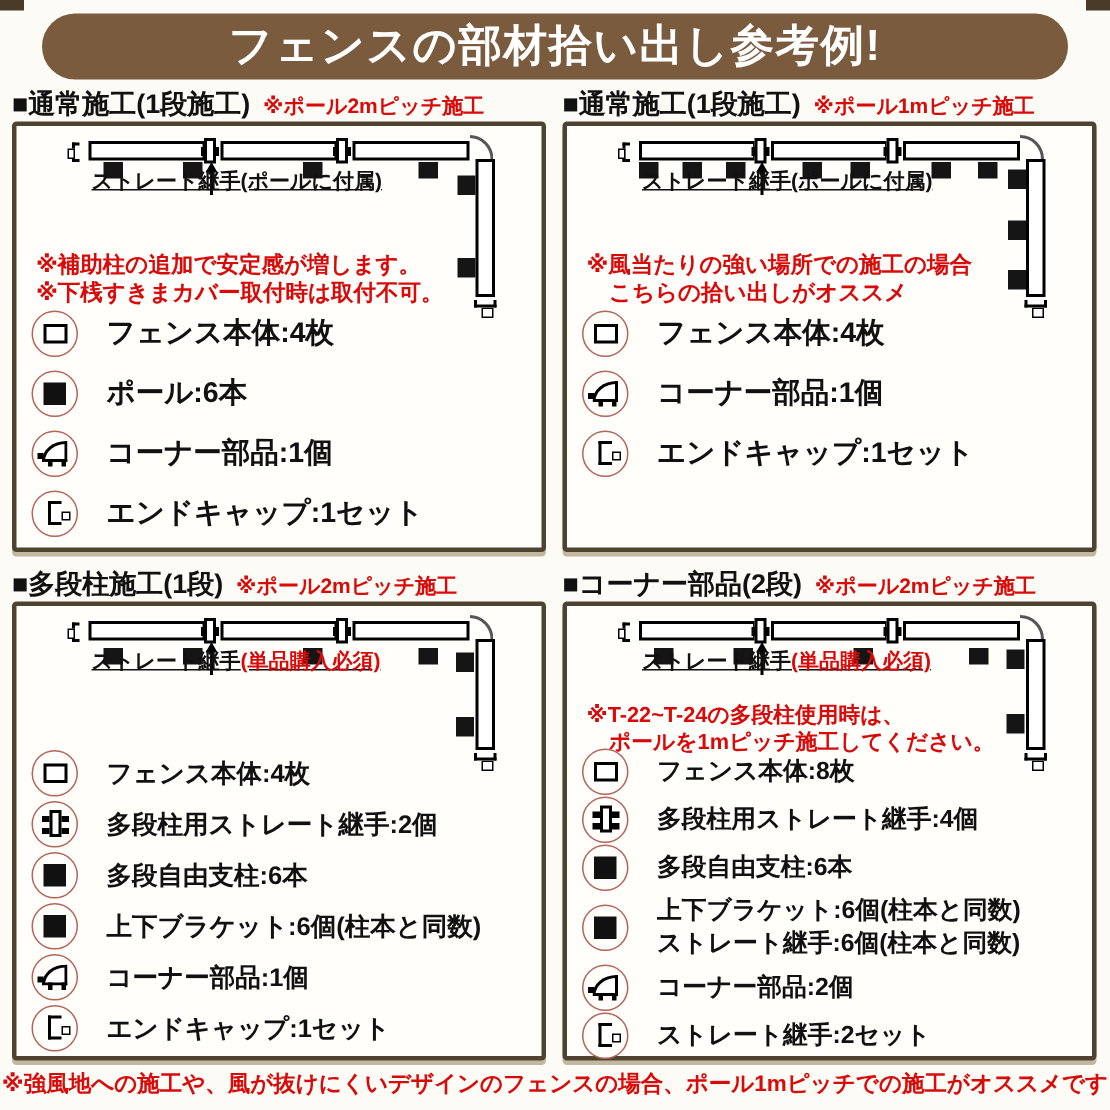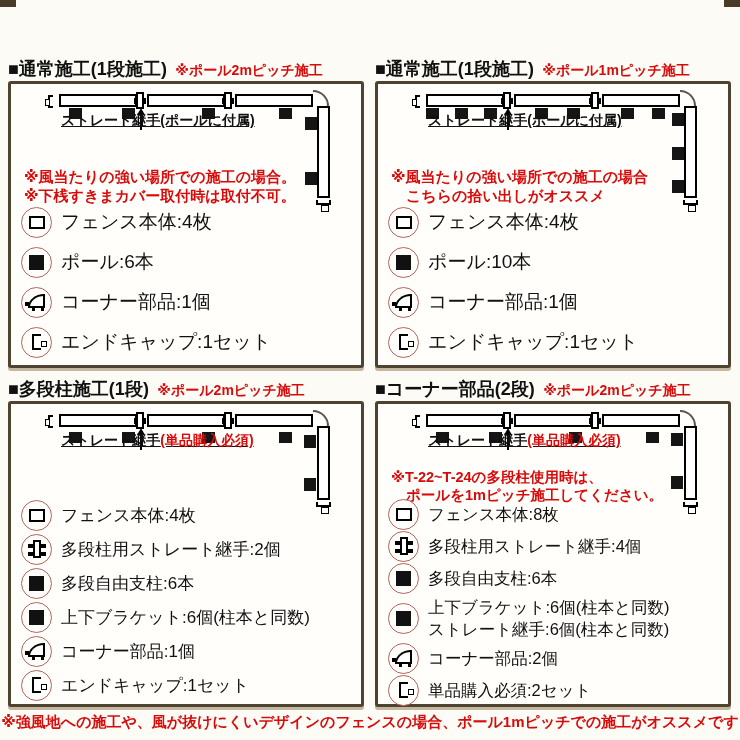--- a/index.html
+++ b/index.html
@@ -49,21 +49,21 @@
   .items{position:absolute;left:10px;right:4px;margin:0;padding:0;list-style:none;}
   .q0 .items,.q1 .items{top:118px}
   .q2 .items,.q3 .items{top:94px}
   .items li{display:flex;align-items:center;}
   .q0 .items li,.q1 .items li{height:40px}
   .q2 .items li{height:34px}
   .q3 .items li{height:32px}
   .q3 .items li.double{height:48px}
   .circ{flex:0 0 31px;width:31px;height:31px;box-sizing:border-box;border:1.5px solid #b2655b;
         border-radius:50%;display:flex;align-items:center;justify-content:center;position:relative;background:#fffefb;}
-  .lbl{font-weight:normal;margin-left:9px;white-space:nowrap;}
+  .lbl{font-weight:bold;margin-left:19px;white-space:nowrap;}
   .q0 .lbl,.q1 .lbl{font-size:19px}
   .q2 .lbl{font-size:17px}
   .q3 .lbl{font-size:16.5px;line-height:1.35;}
   .ic{position:relative;display:block;}
   .ic-fence-panel{width:16px;height:13px;box-sizing:border-box;border:2.5px solid #000;background:#fff;}
   .ic-pole{width:15px;height:15px;background:#111;}
   .ic-multi-joint{width:8px;height:18px;box-sizing:border-box;border:2.5px solid #000;background:#fff;}
   .ic-multi-joint::before,.ic-multi-joint::after{content:'';position:absolute;top:2px;width:5px;height:12px;
       background:linear-gradient(to bottom,#000 0 36%,transparent 36% 64%,#000 64% 100%);}
   .ic-multi-joint::before{left:-7px}.ic-multi-joint::after{right:-7px}
@@ -74,20 +74,21 @@
   .ic-end-cap::after{content:'';position:absolute;right:-6px;top:5px;width:4px;height:4px;border:1.5px solid #000;background:#fff;}
   .footer-note{position:absolute;left:0;right:0;top:713px;text-align:center;color:#d80b0b;
                font-weight:bold;font-size:15px;white-space:nowrap;}
 </style>
 </head>
 <body>
 
 <div class="page">
   <div class="corner-mark l"></div>
   <div class="corner-mark r"></div>
+  <div class="title">フェンスの部材拾い出し参考例!</div>
 
   <section class="quad q0">
     <div class="qhead">
       <span class="qh-main">■通常施工(1段施工)</span>
       <span class="qh-note">※ポール2mピッチ施工</span>
     </div>
     <div class="box">
       <div class="diagram">
           <div class="d-ecl"></div>
           <div class="d-panel" style="left: 48px; width: 78px;"></div>
@@ -103,21 +104,21 @@
           <div class="d-corner"></div>
           <div class="d-vpanel" style="top: 22px; height: 92px;"></div>
           <div class="d-vpole" style="top: 33px; left: 294px;"></div>
           <div class="d-vpole" style="top: 88px; left: 294px;"></div>
           <div class="d-ecb" style="top: 116px;"></div>
         </div>
       <div class="joint-label">
         <span>ストレート継手</span><span class="joint-note">(ポールに付属)</span>
       </div>
       <div class="red-notes">
-        <div>※風当たりの強い場所での施工の場合。</div>
+        <div>※補助柱の追加で安定感が増します。</div>
         <div>※下桟すきまカバー取付時は取付不可。</div>
       </div>
       <ul class="items">
           <li>
             <span class="circ">
               <i class="ic ic-fence-panel"></i>
             </span>
             <span class="lbl">フェンス本体:4枚</span>
           </li>
           <li>
@@ -179,26 +180,20 @@
       </div>
       <ul class="items">
           <li>
             <span class="circ">
               <i class="ic ic-fence-panel"></i>
             </span>
             <span class="lbl">フェンス本体:4枚</span>
           </li>
           <li>
             <span class="circ">
-              <i class="ic ic-pole"></i>
-            </span>
-            <span class="lbl">ポール:10本</span>
-          </li>
-          <li>
-            <span class="circ">
               <i class="ic ic-corner"></i>
             </span>
             <span class="lbl">コーナー部品:1個</span>
           </li>
           <li>
             <span class="circ">
               <i class="ic ic-end-cap"></i>
             </span>
             <span class="lbl">エンドキャップ:1セット</span>
           </li>
@@ -336,20 +331,20 @@
           <li>
             <span class="circ">
               <i class="ic ic-corner"></i>
             </span>
             <span class="lbl">コーナー部品:2個</span>
           </li>
           <li>
             <span class="circ">
               <i class="ic ic-end-cap"></i>
             </span>
-            <span class="lbl">単品購入必須:2セット</span>
+            <span class="lbl">ストレート継手:2セット</span>
           </li>
         </ul>
     </div>
   </section>
 
   <div class="footer-note">※強風地への施工や、風が抜けにくいデザインのフェンスの場合、ポール1mピッチでの施工がオススメです</div>
 </div>
 
 </body></html>

